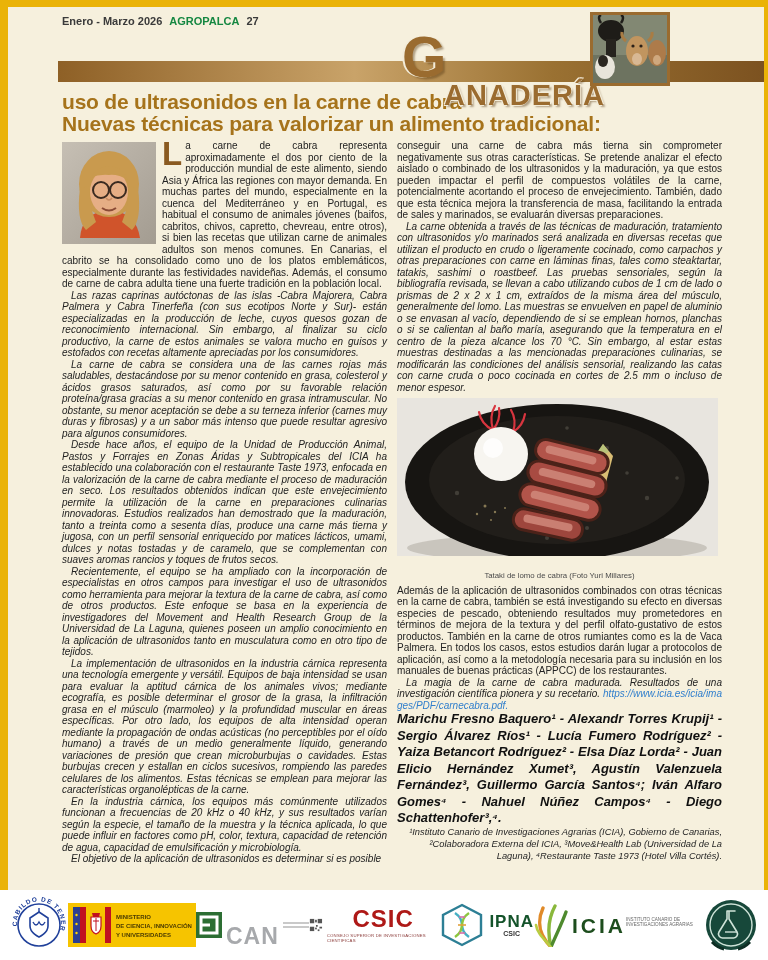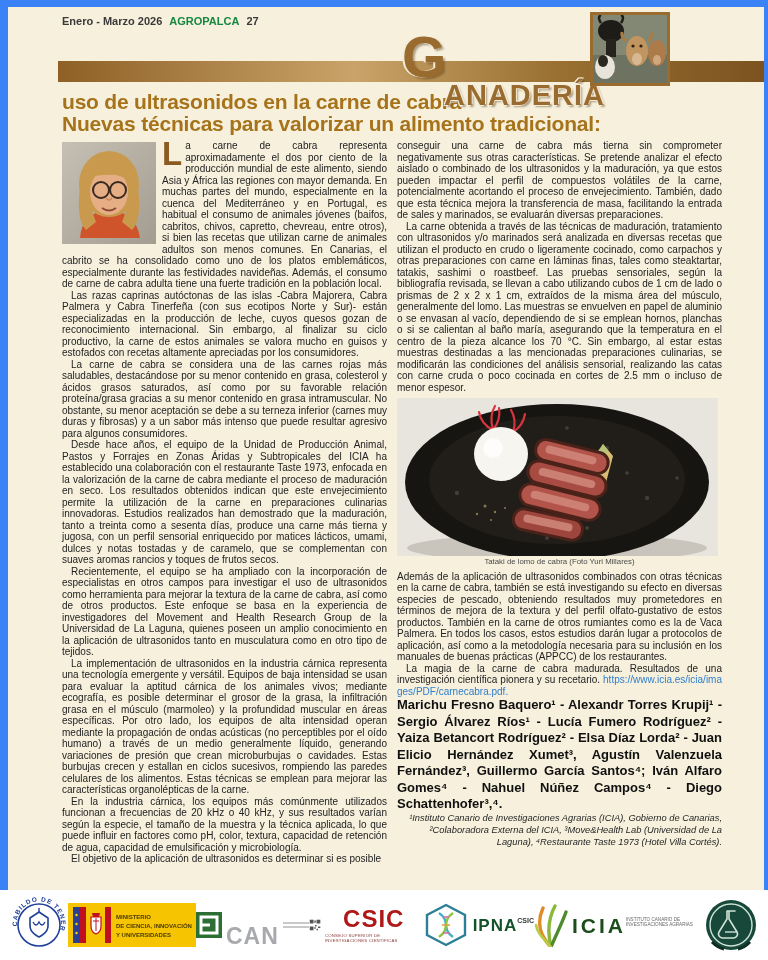--- a/index.html
+++ b/index.html
@@ -1,17 +1,17 @@
 <!DOCTYPE html>
 <html lang="es"><head>
 <meta charset="utf-8">
 <style>
   * { margin:0; padding:0; box-sizing:border-box; }
   html,body { width:768px; height:960px; background:#ffffff; font-family:"Liberation Sans", sans-serif; }
-  .page { position:relative; width:768px; height:960px; background:#3b82f6; overflow:hidden; }
+  .page { position:relative; width:768px; height:960px; background:#eab308; overflow:hidden; }
   .paper { position:absolute; top:7px; left:8px; right:4px; bottom:0; background:#f6f0dd; }
 
   
   .issue-line { position:absolute; top:8px; left:54px; font-size:11px; font-weight:bold; color:#3a3a3a; }
   .issue-line .mag { color:#158741; margin:0 4px; }
   .band { position:absolute; top:54px; left:50px; right:0; height:21px;
           background:linear-gradient(90deg,#8e6026 0%,#c9a369 42%,#9a7132 70%,#7c5220 100%); }
   .sec-g { position:absolute; top:22px; left:394px; z-index:3; font-size:57px; font-weight:bold;
            line-height:1; color:#9a6b2f; font-family:"Liberation Sans", sans-serif;
            text-shadow:-2px 0 0 #f3ecd9, 2px 2px 2px rgba(90,60,20,.45); }
@@ -23,48 +23,48 @@
 
   
   .title { position:absolute; top:84px; left:54px; width:640px; z-index:2;
            font-size:21px; font-weight:bold; color:#a6731b; line-height:1.06; letter-spacing:-0.2px; }
 
   
   .cols { position:absolute; top:133px; left:54px; width:660px; display:flex; gap:10px; }
   .col { width:325px; font-size:10px; line-height:1.15; text-align:justify; color:#222;
          hyphens:auto; -webkit-hyphens:auto; }
   .col p { margin:0; }
-  .col p + p { text-indent:9px; }
+  .col p + p { text-indent:9px;font-style:italic; }
   .author-photo { float:left; width:94px; height:102px; margin:2px 6px 2px 0; background:#b7b0a6; }
   .dropcap { float:left; font-size:33px; line-height:26px; font-weight:bold; color:#8a5a20; padding:1px 3px 0 0; }
 
   .dish-figure { margin:5px 0 4px 0; text-indent:0 !important; }
   .dish-photo { width:321px; height:158px; display:block; background:#e8e5df; }
-  .caption { text-align:center; font-size:7.8px; color:#4a4a4a; margin-top:2px; }
+  .caption { text-align:center; font-size:7.8px; color:#4a4a4a; margin-top:16px; }
 
   .link-para a { color:#2f7ecc; text-decoration:none; word-break:break-all; }
 
   .authors { margin-top:7px; text-indent:0 !important; font-weight:bold;
              font-size:13px; line-height:1.27; color:#101010; }
   .affils { margin-top:5px; text-indent:0 !important; text-align:right; font-style:italic;
             font-size:9.3px; line-height:1.28; color:#262626; }
 
   
   .footer { position:absolute; left:0; right:0; bottom:0; height:70px; background:#ffffff;
             display:flex; align-items:center; justify-content:space-between; padding:0 10px; z-index:5; }
   .logo { display:flex; align-items:center; gap:4px; }
   .ministerio { width:128px; height:44px; }
   .ecan-sq { width:26px; height:26px; }
   .ecan-txt { font-size:23px; font-weight:bold; color:#a7a9ac; letter-spacing:1px; line-height:1;margin-top:22px; }
   .micro-bars { display:flex; flex-direction:column; gap:2px; }
   .micro-bars i { display:block; width:26px; height:2px; background:#c9c9c9; }
   .csic-col { display:flex; flex-direction:column; align-items:center; }
   .csic-word { font-size:24px; font-weight:bold; color:#ae1917; letter-spacing:1px; line-height:1; }
   .csic-sub { font-size:4.3px; color:#8a3a38; margin-top:2px; letter-spacing:.2px; }
-  .ipna-col { display:flex; align-items:flex-start; }
+  .ipna-col { display:flex; flex-direction:column; align-items:center; }
   .ipna-word { font-size:17px; font-weight:bold; color:#14532a; letter-spacing:1px; line-height:1; }
   .ipna-sub { font-size:7px; font-weight:bold; color:#333; }
   .icia-col { display:flex; flex-direction:row; }
   .icia-word { font-size:21px; font-weight:bold; color:#1d4d1d; letter-spacing:3px; line-height:1; }
   .icia-sub { font-size:4.6px; color:#666; width:78px; margin-top:2px; line-height:1.3; }
 </style>
 </head>
 <body>
 
 <div class="page">

